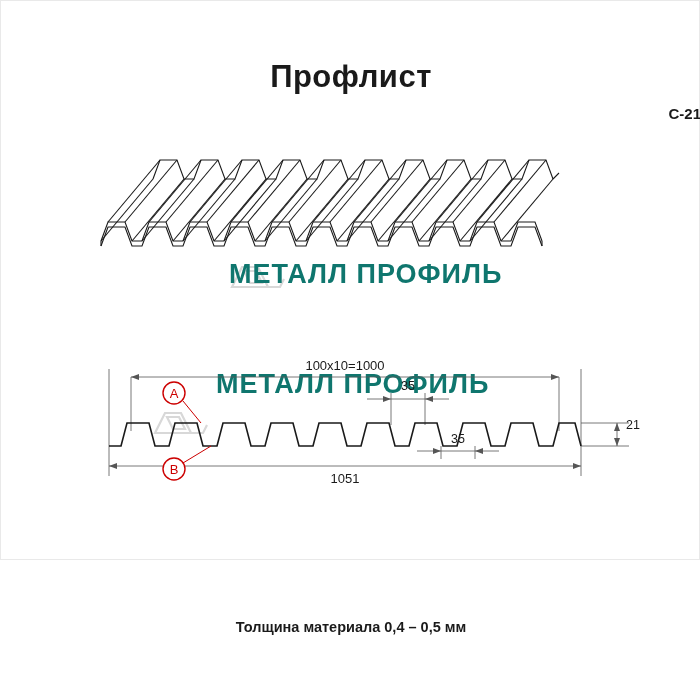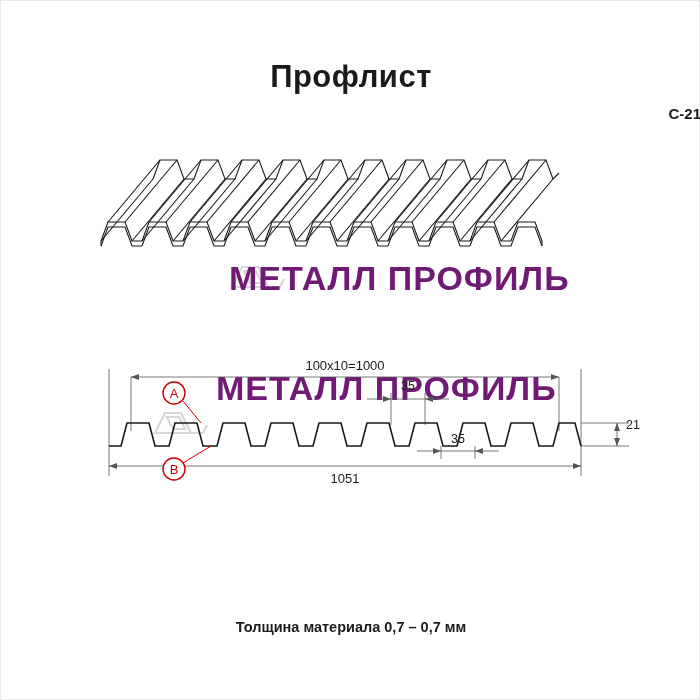--- a/index.html
+++ b/index.html
@@ -11,21 +11,21 @@
     height: 700px;
     background: #ffffff;
     font-family: "Liberation Sans", sans-serif;
     color: #1a1a1a;
     position: relative;
     overflow: hidden;
   }
   .page {
     position: relative;
     width: 700px;
-    height: 700px;
+    height: 560px;
     border: 1px solid #e9e9e9;
     box-sizing: border-box;
   }
   .title {
     position: absolute;
     top: 58px;
     left: 0;
     width: 700px;
     text-align: center;
     font-size: 31px;
@@ -63,22 +63,22 @@
   .draw-wrap {
     position: absolute;
     top: 350px;
     left: 60px;
     width: 590px;
     height: 150px;
   }
   .wm {
     position: absolute;
     pointer-events: none;
-    color: #701a75;
-    font-size: 34px;
+    color: #0f766e;
+    font-size: 27px;
     font-weight: bold;
     letter-spacing: 1px;
     white-space: nowrap;
     user-select: none;
   }
   .wm1 { top: 258px; left: 228px; }
   .wm2 { top: 368px; left: 215px; }
   .wm-logo {
     position: absolute;
     pointer-events: none;
@@ -248,15 +248,15 @@
       </g>
 
       <text id="dimPitch" x="284" y="19" text-anchor="middle" font-family="Liberation Sans, sans-serif" font-size="13" fill="#1a1a1a">100x10=1000</text>
       <text id="dimTotal" x="284" y="132" text-anchor="middle" font-family="Liberation Sans, sans-serif" font-size="13" fill="#1a1a1a">1051</text>
       <text id="dimTop35" x="347" y="39" text-anchor="middle" font-family="Liberation Sans, sans-serif" font-size="12.5" fill="#1a1a1a">35</text>
       <text id="dimBot35" x="397" y="92" text-anchor="middle" font-family="Liberation Sans, sans-serif" font-size="12.5" fill="#1a1a1a">35</text>
       <text id="dimHeight" x="565" y="78" text-anchor="start" font-family="Liberation Sans, sans-serif" font-size="12.5" fill="#1a1a1a">21</text>
     </svg>
   </div>
 
-  <div class="footer-note">Толщина материала 0,7 – 0,7 мм</div>
+  <div class="footer-note">Толщина материала 0,4 – 0,5 мм</div>
 
 </div>
 
 </body></html>

